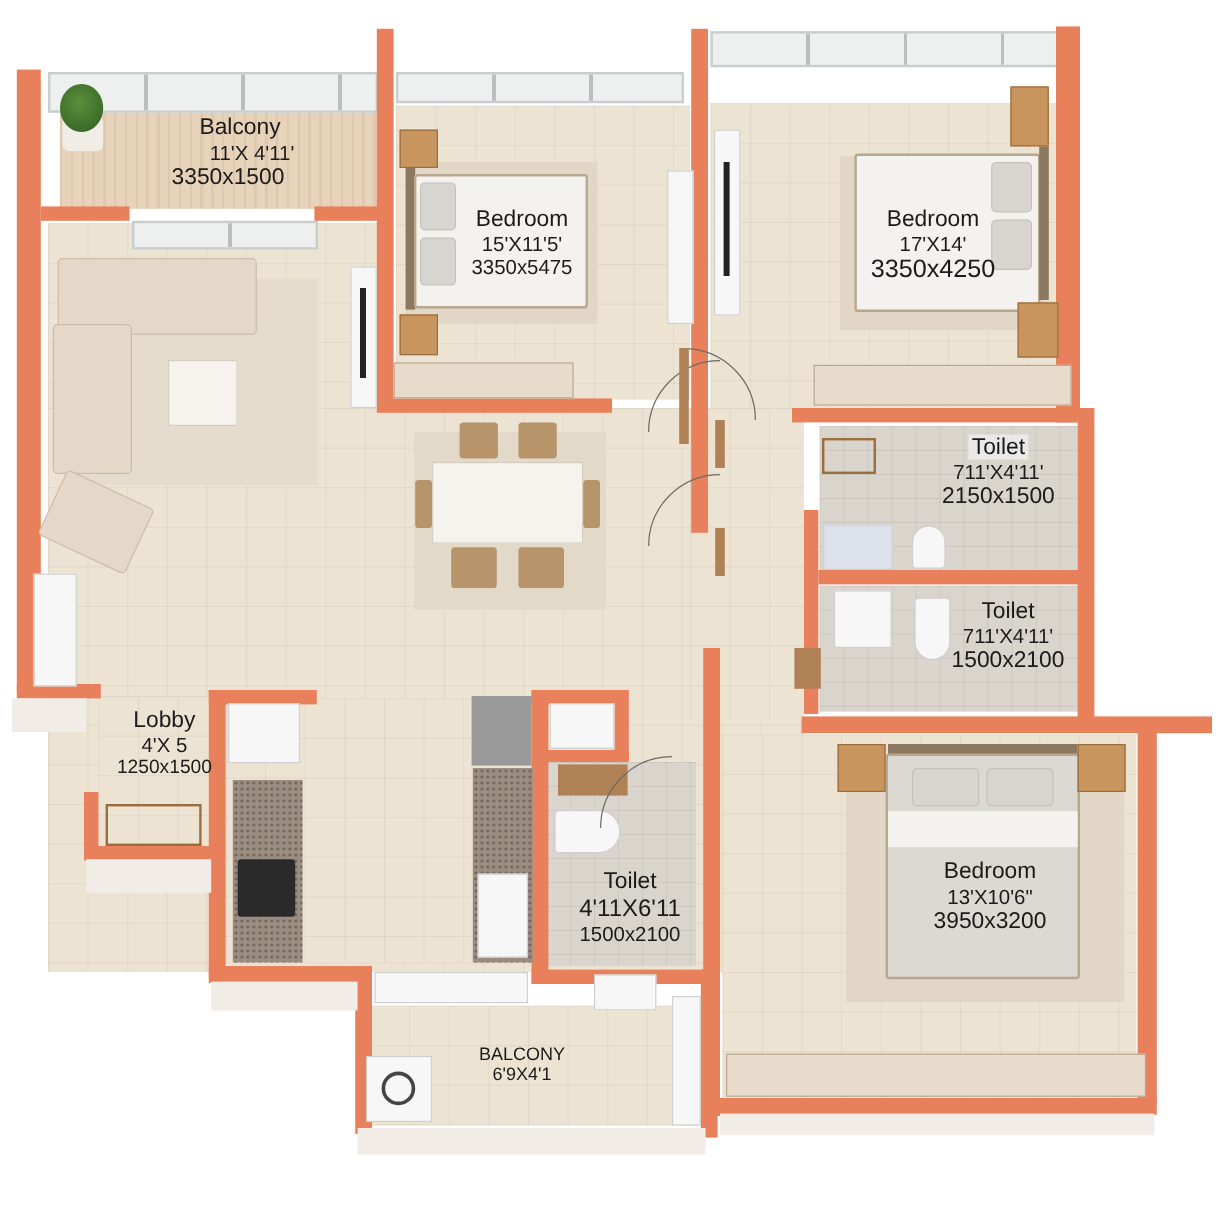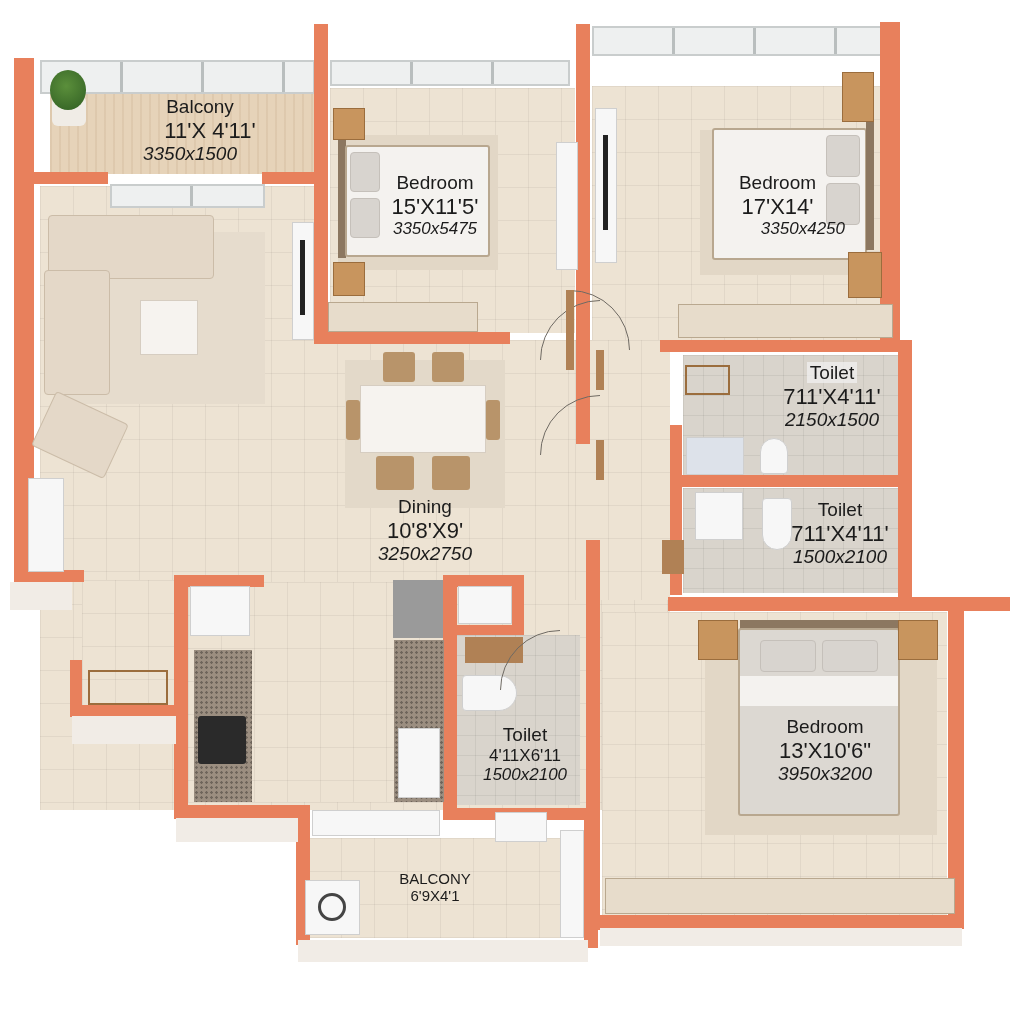--- a/index.html
+++ b/index.html
@@ -17,22 +17,22 @@
     background-image:
       linear-gradient(rgba(0,0,0,0.06) 1px, transparent 1px),
       linear-gradient(90deg, rgba(0,0,0,0.06) 1px, transparent 1px);
     background-size:20px 20px; }
   .wall { position:absolute; background:#e8805c; }
   .wallside { position:absolute; background:#f1ece6; }
   .glass { position:absolute; background:#eef0f0; border:2px solid #c9cdcd; box-sizing:border-box;
     background-image: repeating-linear-gradient(90deg, transparent 0 78px, #b9bebe 78px 81px); }
   .label { position:absolute; text-align:center; color:#1b1b1b; line-height:1.15; white-space:nowrap; }
   .label .n { font-size:19px; }
-  .label .d { font-size:22px; }
-  .label .m { font-size:19px;font-style:italic; }
+  .label .d { font-size:17px; }
+  .label .m { font-size:19px; }
   .bg-tag { background:rgba(240,240,240,0.75); padding:0 3px; }
   .furn { position:absolute; box-sizing:border-box; }
   .sofa { background:#e4d8c8; border:1px solid #cbbca8; border-radius:4px; }
   .bed { background:#f4f2ef; border:2px solid #b8a78f; border-radius:3px; }
   .bedhead { background:#8c7760; }
   .pillow { background:#d8d4cf; border-radius:4px; border:1px solid #c5c0ba; }
   .nightstand { background:#c8955e; border:1px solid #9b6d3d; }
   .table { background:#f6f3ef; border:1px solid #d6cdc1; }
   .chair { background:#b8946a; border-radius:3px; }
   .wardrobe { background:#e7dccb; border:1px solid #b9a88f; }
@@ -198,47 +198,47 @@
 
   <div class="label" style="left:370px;top:172px;width:130px;">
     <div class="n">Bedroom</div>
     <div class="d sm">15'X11'5'</div>
     <div class="m" style="font-size:17px;">3350x5475</div>
   </div>
 
   <div class="label" style="left:710px;top:172px;width:135px;">
     <div class="n">Bedroom</div>
     <div class="d">17'X14'</div>
-    <div class="m" style="font-size:17px;text-align:right;">3350x4250</div>
+    <div class="m" style="font-size:21px;">3350x4250</div>
   </div>
 
   <div class="label" style="left:762px;top:362px;width:140px;">
     <div class="n"><span class="bg-tag">Toilet</span></div>
     <div class="d">711'X4'11'</div>
     <div class="m">2150x1500</div>
   </div>
 
   <div class="label" style="left:770px;top:499px;width:140px;">
     <div class="n">Toilet</div>
     <div class="d">711'X4'11'</div>
     <div class="m">1500x2100</div>
   </div>
 
 
-  <div class="label" style="left:350px;top:496px;width:150px;">
-    <div class="n">Dining</div>
-    <div class="d">10'8'X9'</div>
-    <div class="m">3250x2750</div>
-  </div>
-
+
+  <div class="label" style="left:82px;top:590px;width:110px;">
+    <div class="n">Lobby</div>
+    <div class="d">4'X 5</div>
+    <div class="m" style="font-size:16px;">1250x1500</div>
+  </div>
 
 
   <div class="label" style="left:460px;top:724px;width:130px;">
     <div class="n">Toilet</div>
-    <div class="d" style="font-size:17px;">4'11X6'11</div>
+    <div class="d" style="font-size:20px;">4'11X6'11</div>
     <div class="m" style="font-size:17px;">1500x2100</div>
   </div>
 
   <div class="label" style="left:740px;top:716px;width:170px;">
     <div class="n">Bedroom</div>
     <div class="d">13'X10'6"</div>
     <div class="m">3950x3200</div>
   </div>
 
   <div class="label" style="left:380px;top:870px;width:110px;">

